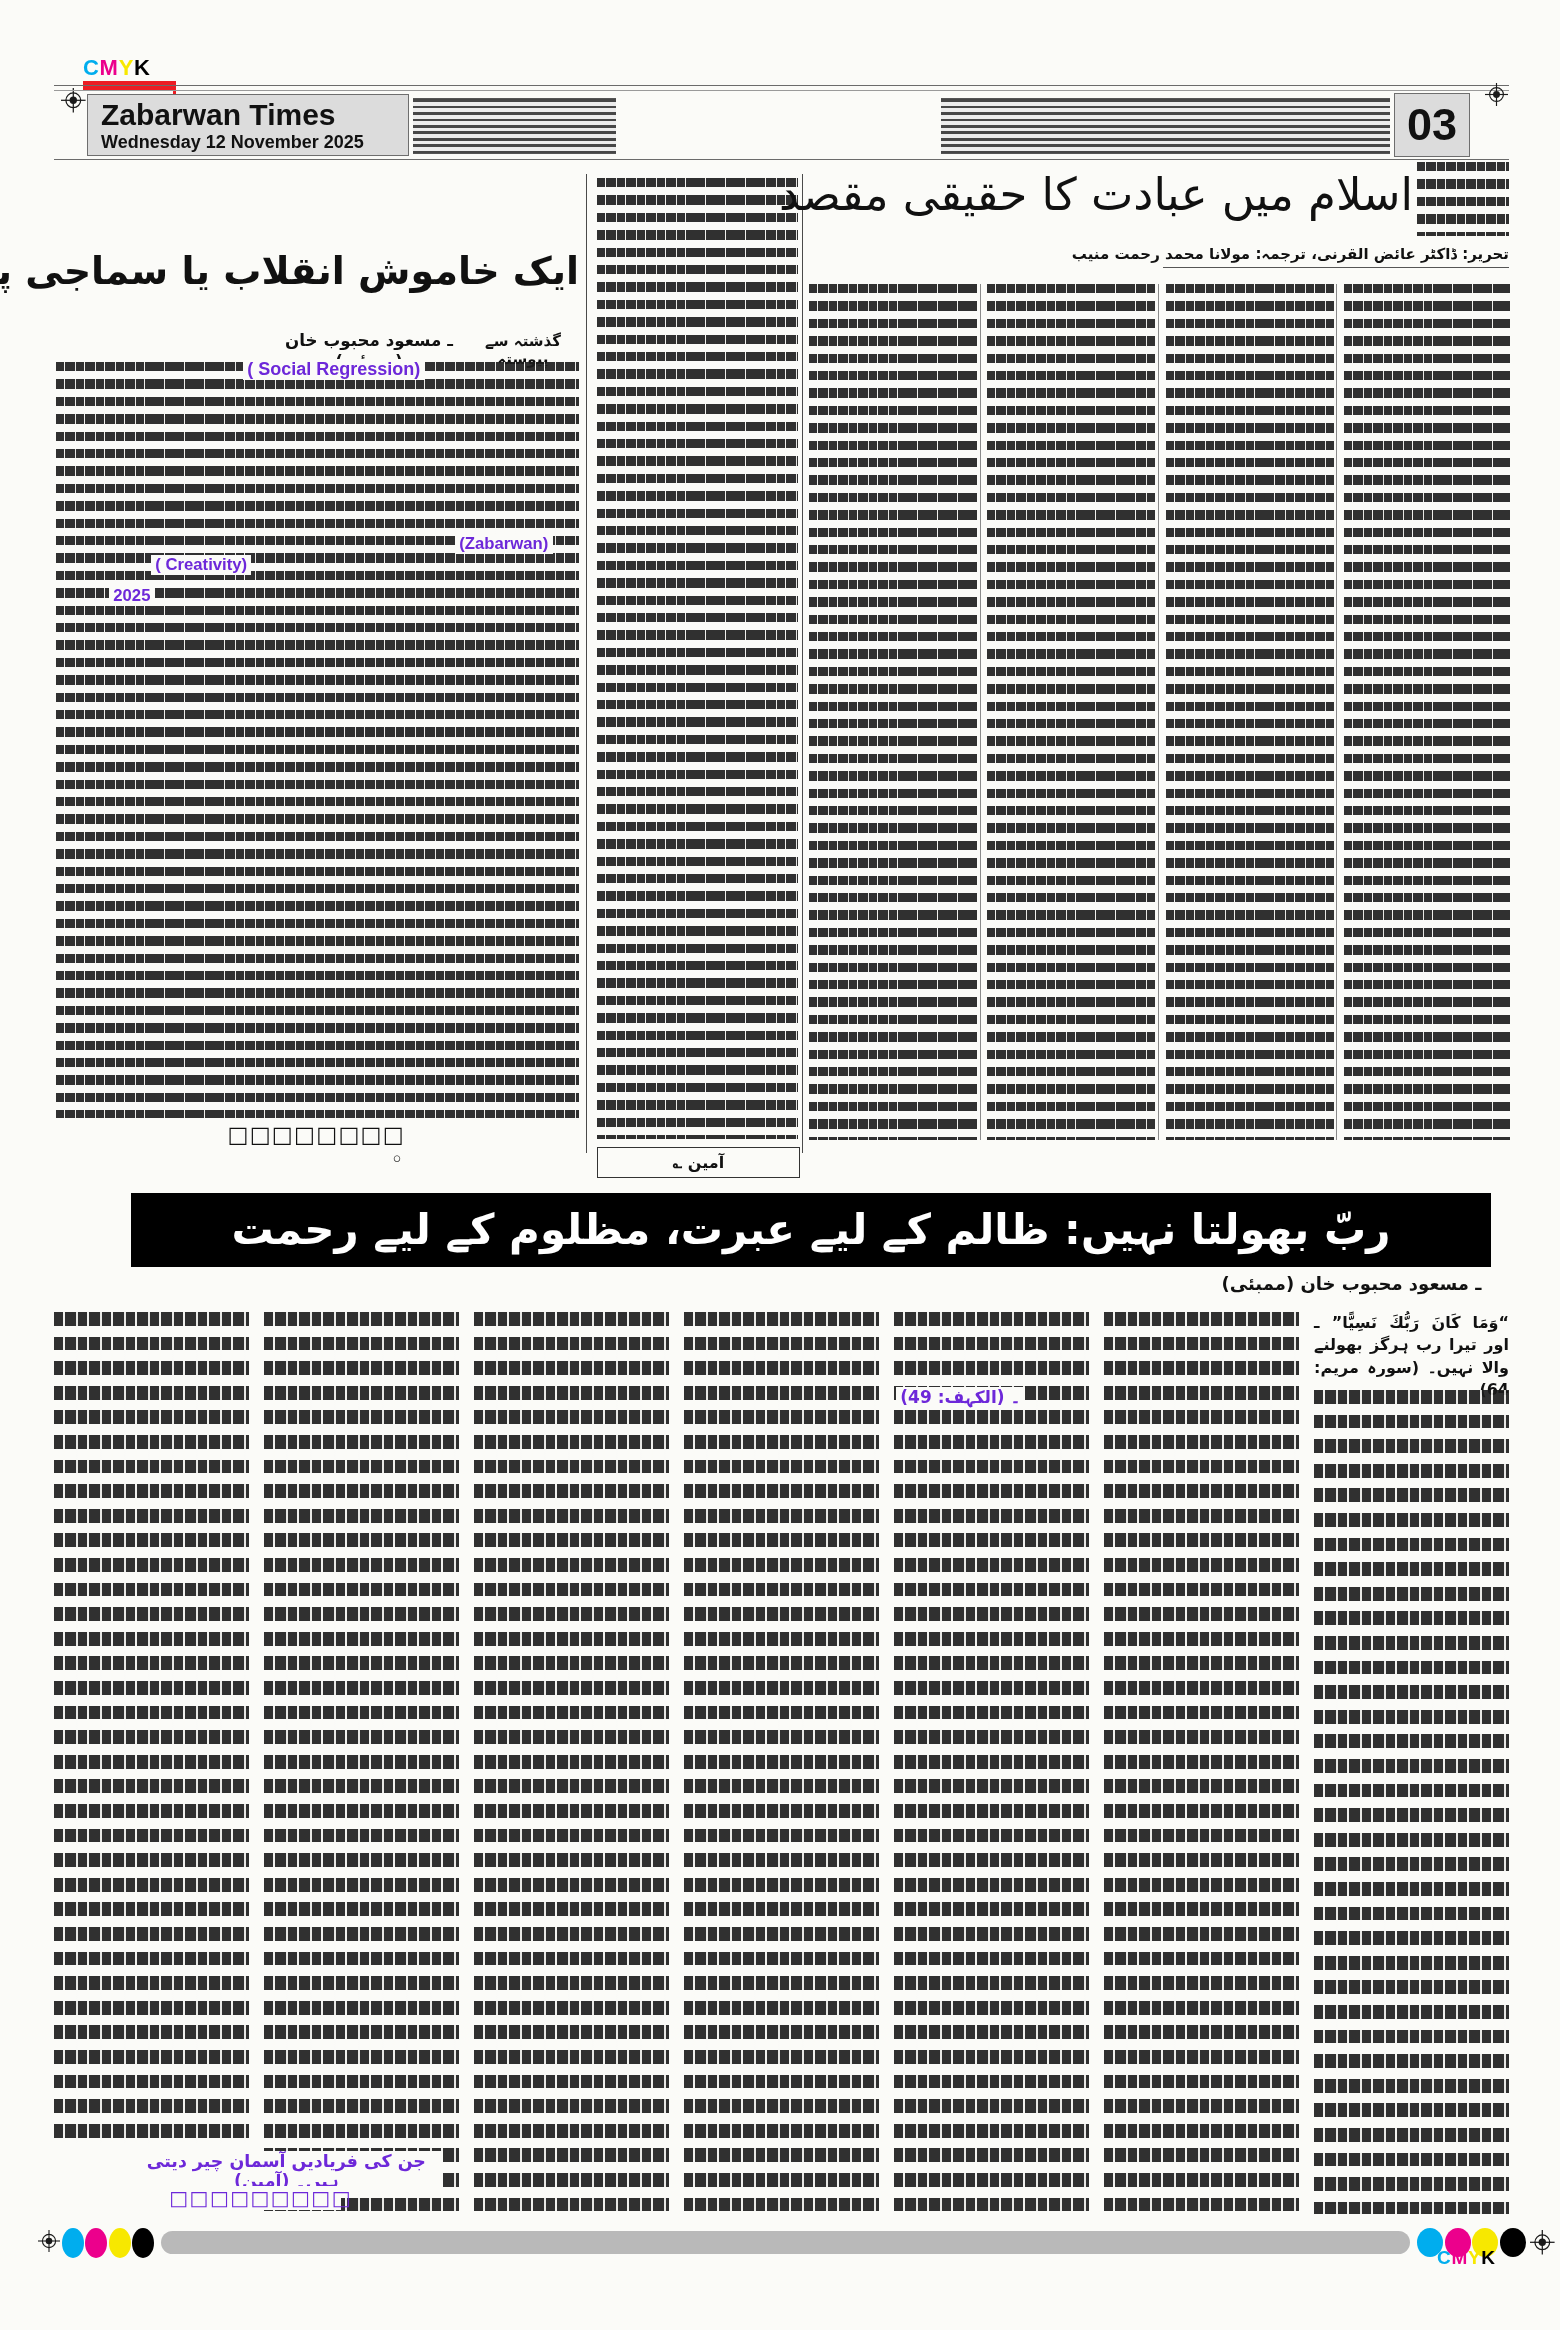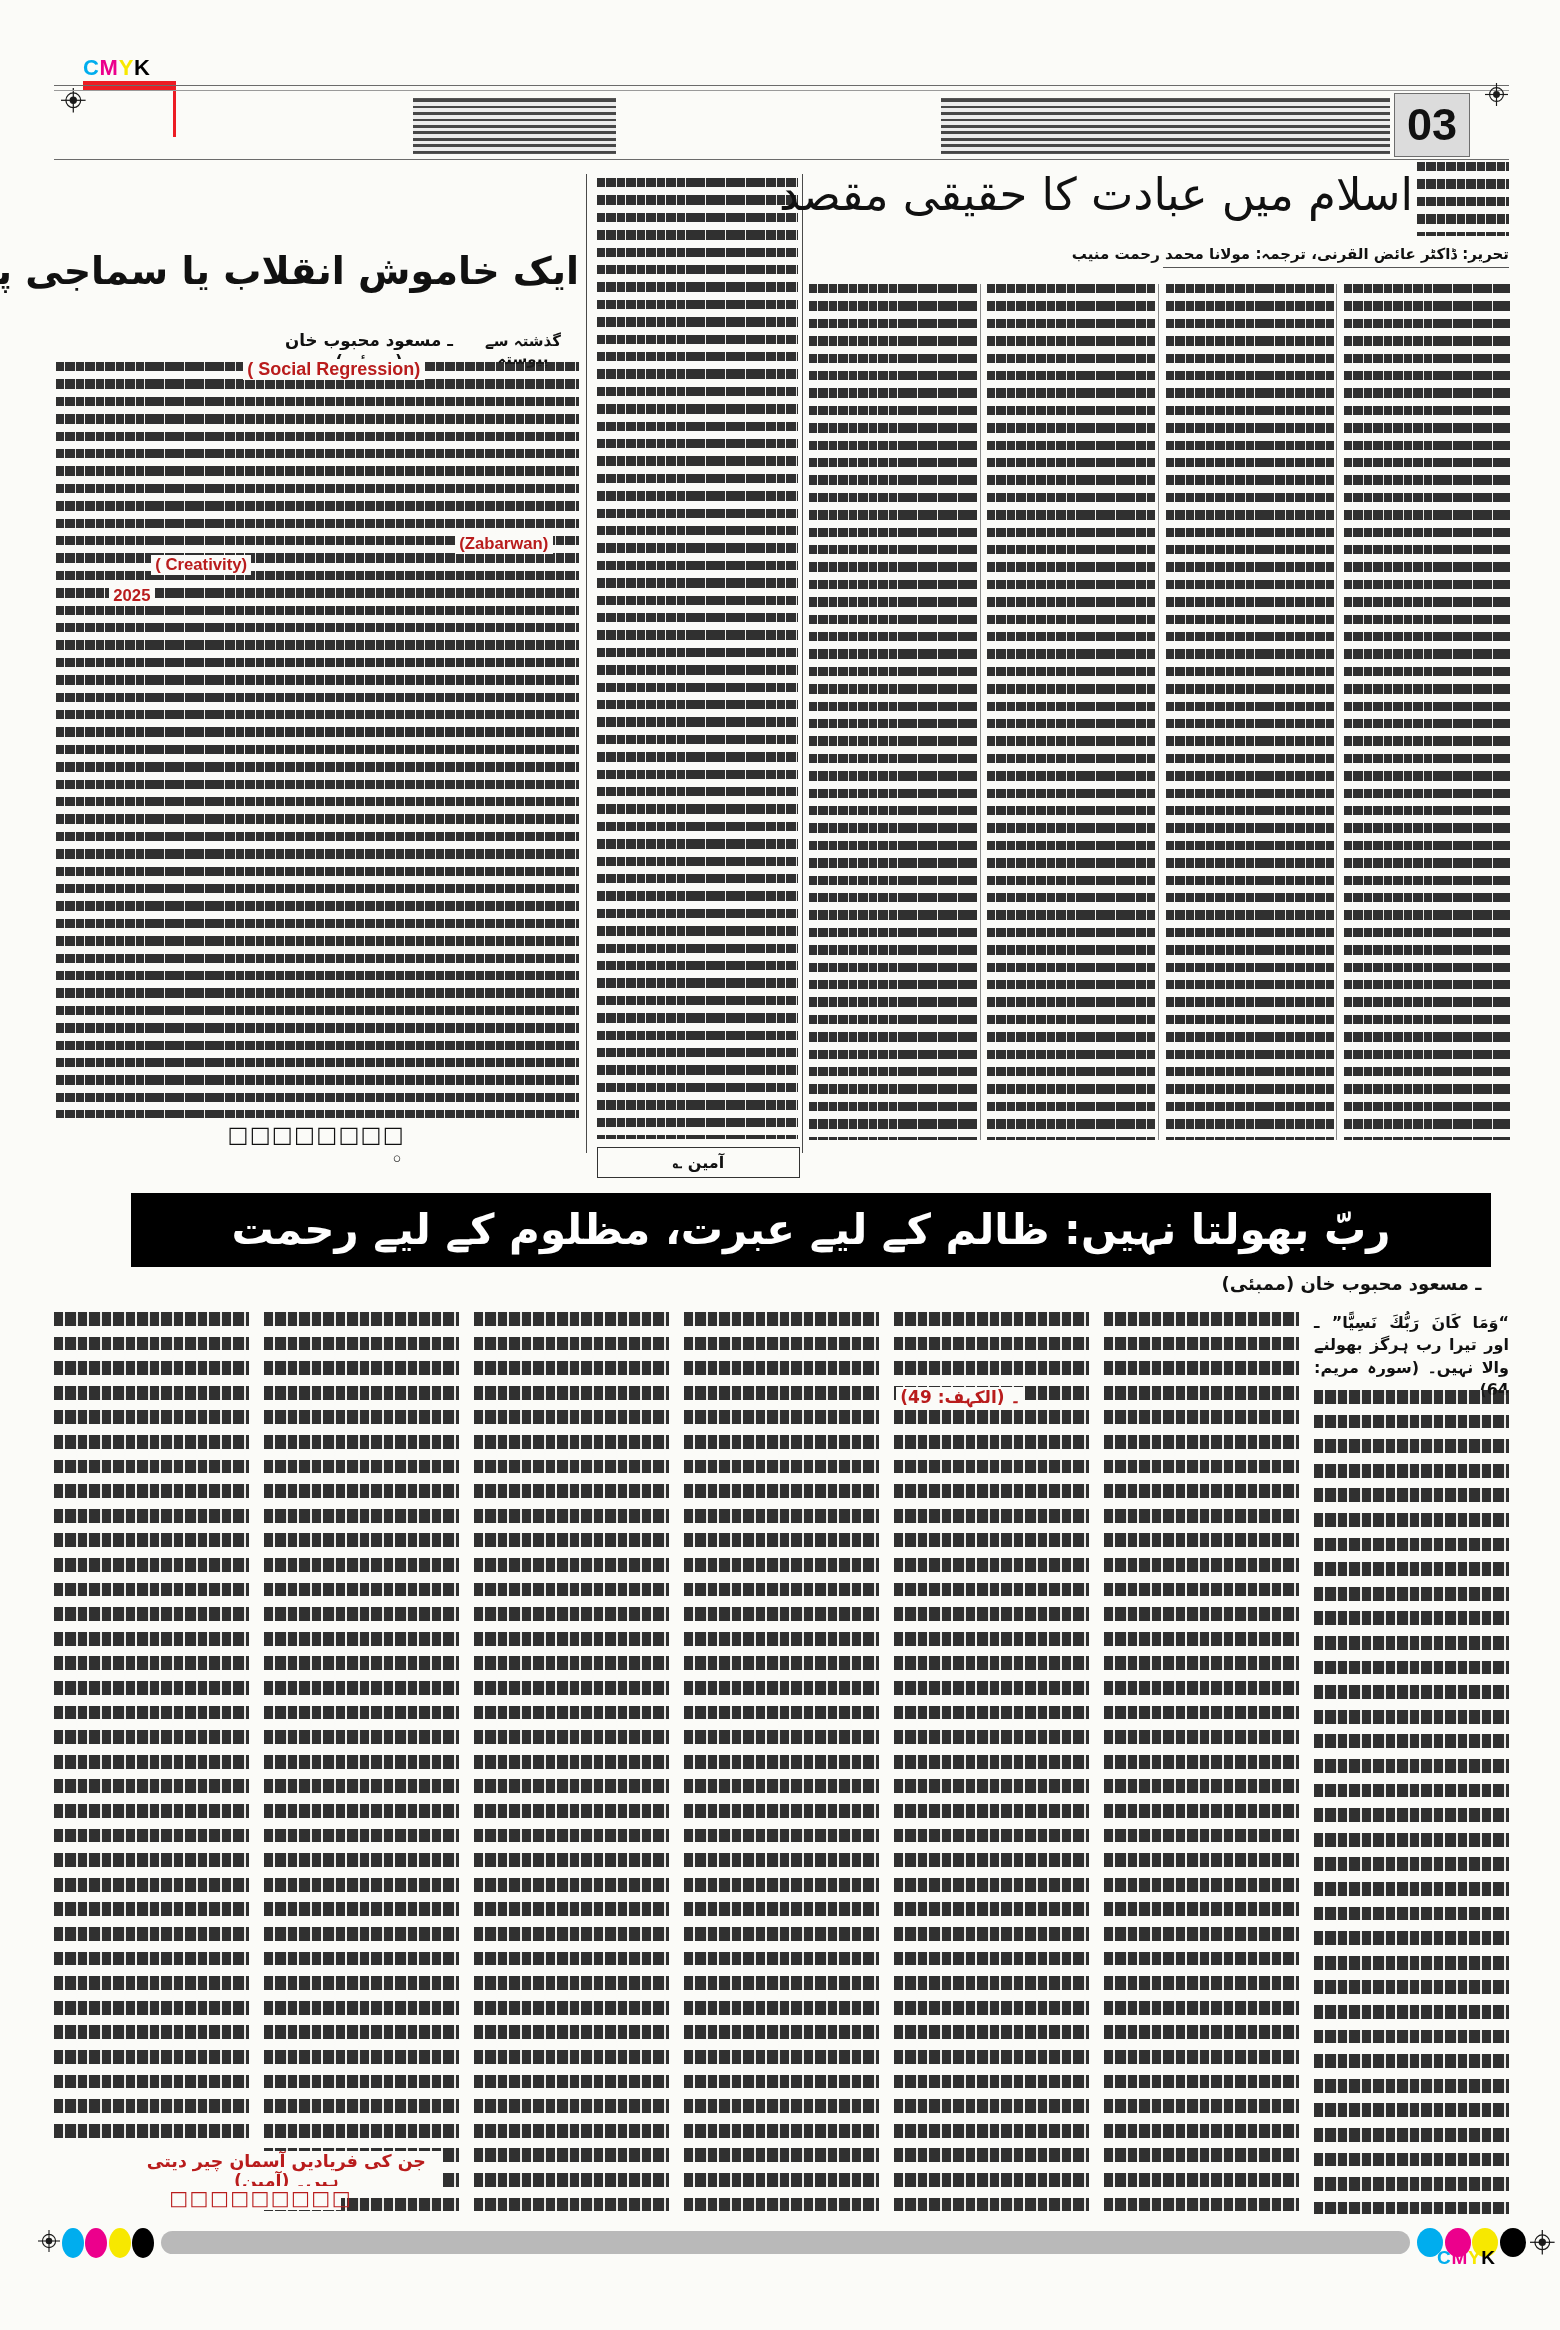--- a/index.html
+++ b/index.html
@@ -21,21 +21,21 @@
   
   .sim{opacity:.9;background-image:
     repeating-linear-gradient(to right, rgba(251,251,248,0) 0 8px, rgba(251,251,248,.95) 8px 9.4px,
       rgba(251,251,248,0) 9.4px 19.5px, rgba(251,251,248,.9) 19.5px 20px),
     repeating-linear-gradient(to bottom, #1b1b1b 0 9.4px, rgba(0,0,0,0) 9.4px 17.4px);}
   .sim-lg{opacity:.9;background-image:
     repeating-linear-gradient(to right, rgba(251,251,248,0) 0 9.4px, rgba(251,251,248,.95) 9.4px 11px,
       rgba(251,251,248,0) 11px 22.4px, rgba(251,251,248,.9) 22.4px 24px),
     repeating-linear-gradient(to bottom, #1b1b1b 0 13.8px, rgba(0,0,0,0) 13.8px 24.6px);}
 
-  .overlay-term{background:#fbfbf8;padding:0 4.3px;font-weight:700;color:#b91c1c;}
+  .overlay-term{background:#fbfbf8;padding:0 4.3px;font-weight:700;color:#6d28d9;}
 
   .banner{background:#000;color:#fff;}
 
   .dot{position:absolute;border-radius:50%;}
   .regmark{position:absolute;}
 
   .cmyk b{font-weight:800;}
   .cmyk .c{color:#00adee}.cmyk .m{color:#ec008c}.cmyk .y{color:#f7e800}.cmyk .k{color:#000}
 </style>
 </head>
@@ -56,20 +56,24 @@
   <div class="abs" style="left:173px;top:81px;width:2.9px;height:56px;background:#ec1c24;"></div>
   <div class="abs hline" style="left:54px;top:85px;width:1455px;height:1.4px;"></div>
   <div class="abs hline" style="left:54px;top:90px;width:1455px;height:0.7px;background:#9a9a9a;"></div>
   <svg class="regmark" style="left:1485px;top:83px" width="23" height="23" viewBox="0 0 40 40">
     <line x1="20" y1="0" x2="20" y2="40" stroke="#1a1a1a" stroke-width="2"></line>
     <line x1="0" y1="20" x2="40" y2="20" stroke="#1a1a1a" stroke-width="2"></line>
     <circle cx="20" cy="20" r="12" fill="none" stroke="#1a1a1a" stroke-width="2"></circle>
     <circle cx="20" cy="20" r="6" fill="#1a1a1a"></circle>
   </svg>
 
+  <div class="abs graybox" style="left:87px;top:94px;width:322px;height:62px;padding:2.9px 0 0 13px;">
+    <div class="lat" style="font-size:30px;font-weight:800;line-height:33px;">Zabarwan Times</div>
+    <div class="lat" style="font-size:18px;font-weight:700;line-height:23px;">Wednesday 12 November 2025</div>
+  </div>
   <div class="abs stripes" style="left:413px;top:98px;width:203px;height:54px;"></div>
   <div class="abs stripes" style="left:941px;top:98px;width:449px;height:54px;"></div>
   <div class="abs graybox center" style="left:1394px;top:93px;width:76px;height:64px;">
     <div class="lat" style="font-size:45px;font-weight:800;line-height:61px;">03</div>
   </div>
   <div class="abs hline" style="left:54px;top:159px;width:1455px;height:1.4px;"></div>
 
   <div class="abs rtl center nowrap" style="left:54px;top:217px;width:525px;font-size:38px;font-weight:800;line-height:109px;">ایک خاموش انقلاب یا سماجی پسپائی؟</div>
   <div class="abs rtl center" style="left:275px;top:330px;width:188px;font-size:16.7px;font-weight:700;">ـ مسعود محبوب خان (ممبئی)</div>
   <div class="abs rtl center" style="left:467px;top:332px;width:112px;font-size:15px;font-weight:600;">گذشتہ سے پیوستہ</div>

